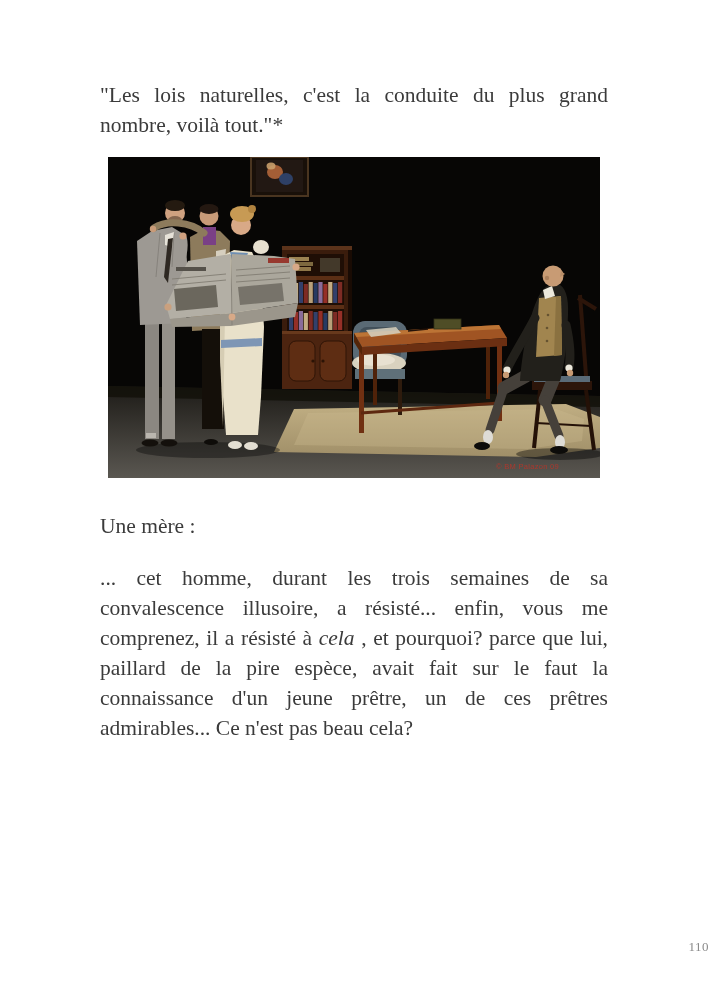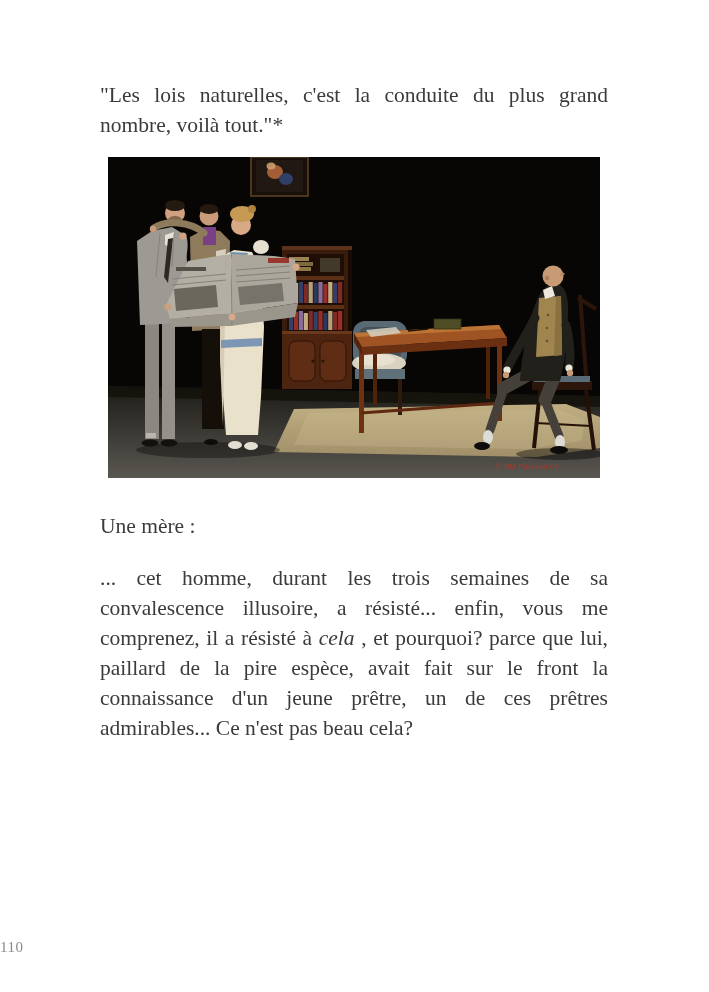--- a/index.html
+++ b/index.html
@@ -27,22 +27,22 @@
     margin: 17px 0 43px 8px;
     width: 492px;
     height: 311px;
   }
   .photo svg { display: block; width: 492px; height: 321px; }
   em { font-style: italic; }
   .page-number {
     position: absolute;
     left: 0; right: 0;
     top: 939px;
-    text-align: left;
-    font-size: 15px;
+    text-align: right;
+    font-size: 13px;
     color: #8a8a8a;
     letter-spacing: 0.5px;
   }
 </style>
 </head>
 <body>
 
 <div class="page">
   <div class="content">
 
@@ -241,19 +241,19 @@
           <circle cx="188" cy="110" r="3.6" fill="#d8a987"></circle>
           <circle cx="124" cy="160" r="3.4" fill="#d8a987"></circle>
         </g>
 
         <text x="388" y="312" font-size="7.5" fill="#b5352a" opacity="0.9" style="font-family:'Liberation Sans',sans-serif; letter-spacing:0.3px">© BM Palazon 09</text>
       </svg>
     </figure>
 
     <p class="para speaker">Une mère :</p>
 
-    <p class="para"><span>... cet homme, durant les trois semaines de sa convalescence illusoire, a résisté... enfin, vous me comprenez, il a résisté à </span><em>cela</em><span> , et pourquoi? parce que lui, paillard de la pire espèce, avait fait sur le front la connaissance d'un jeune prêtre, un de ces prêtres admirables... Ce n'est pas beau cela?</span></p>
+    <p class="para"><span>... cet homme, durant les trois semaines de sa convalescence illusoire, a résisté... enfin, vous me comprenez, il a résisté à </span><em>cela</em><span> , et pourquoi? parce que lui, paillard de la pire espèce, avait fait sur le faut la connaissance d'un jeune prêtre, un de ces prêtres admirables... Ce n'est pas beau cela?</span></p>
 
 
   </div>
 
   <div class="page-number">110</div>
 </div>
 
 </body></html>

